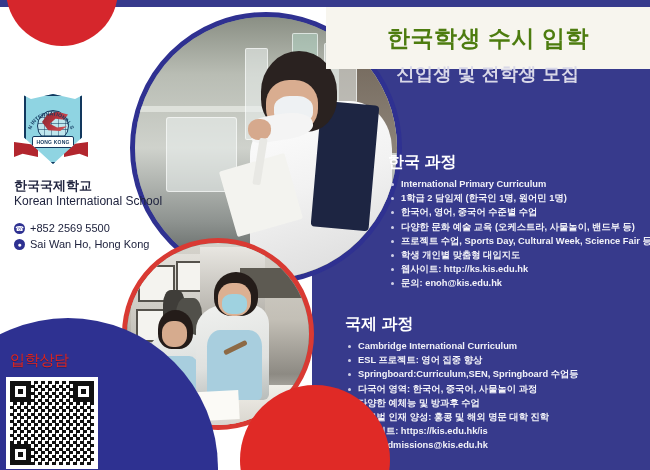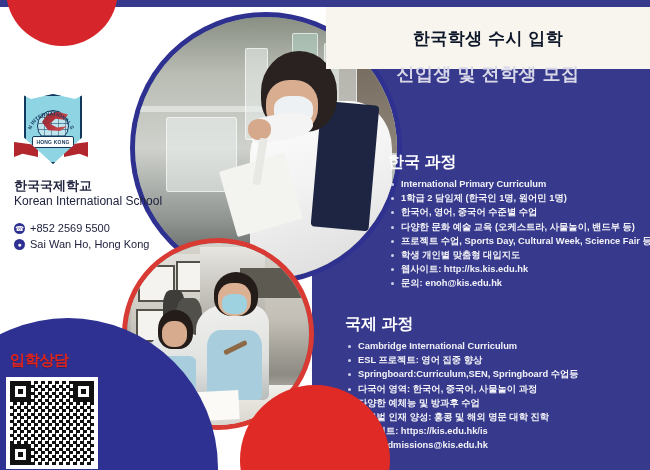--- a/index.html
+++ b/index.html
@@ -66,23 +66,23 @@
   .title-band {
     position: absolute;
     left: 326px; top: 7px;
     width: 324px; height: 62px;
     background: #f7f5ee;
     display: flex;
     align-items: center;
     justify-content: center;
   }
   .title-band .headline {
-    font-size: 17px;
+    font-size: 23px;
     font-weight: bold;
-    color: #0f172a;
+    color: #4d7c0f;
     letter-spacing: 0.5px;
     white-space: nowrap;
   }
   .subtitle-row {
     position: absolute;
     left: 326px; top: 62px;
     width: 324px;
     text-align: center;
   }
   .subtitle-row .subhead {
@@ -445,21 +445,21 @@
   }
   .contact-row .txt {
     font-size: 11px; color: #20243f;
   }
 
   
   .badge-admission {
     position: absolute;
     left: 10px; top: 351px;
     font-size: 15px;
-    font-weight: bold;
+    font-weight: normal;
     color: #e2231a;
     letter-spacing: -0.3px;
     text-shadow: 0 1px 0 rgba(0,0,0,.25);
   }
   .qr {
     position: absolute;
     left: 6px; top: 377px;
     width: 92px; height: 92px;
     background: #ffffff;
     padding: 4px;

